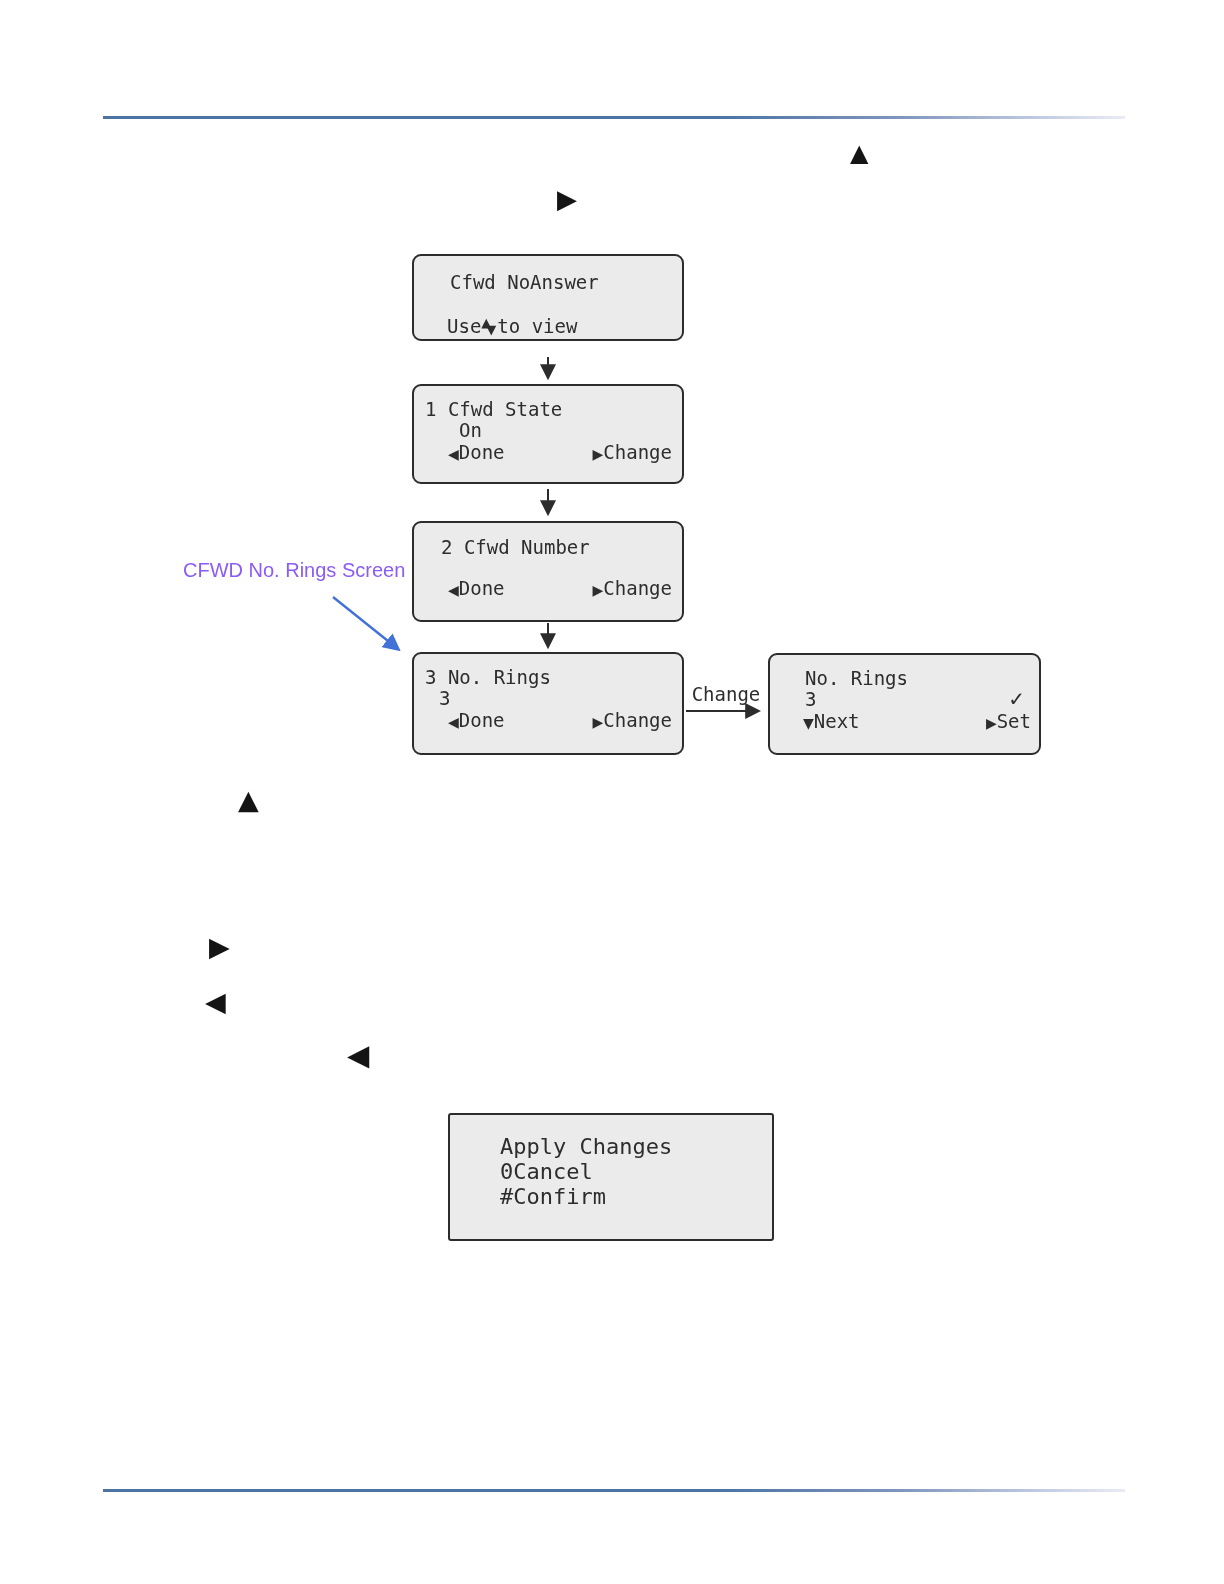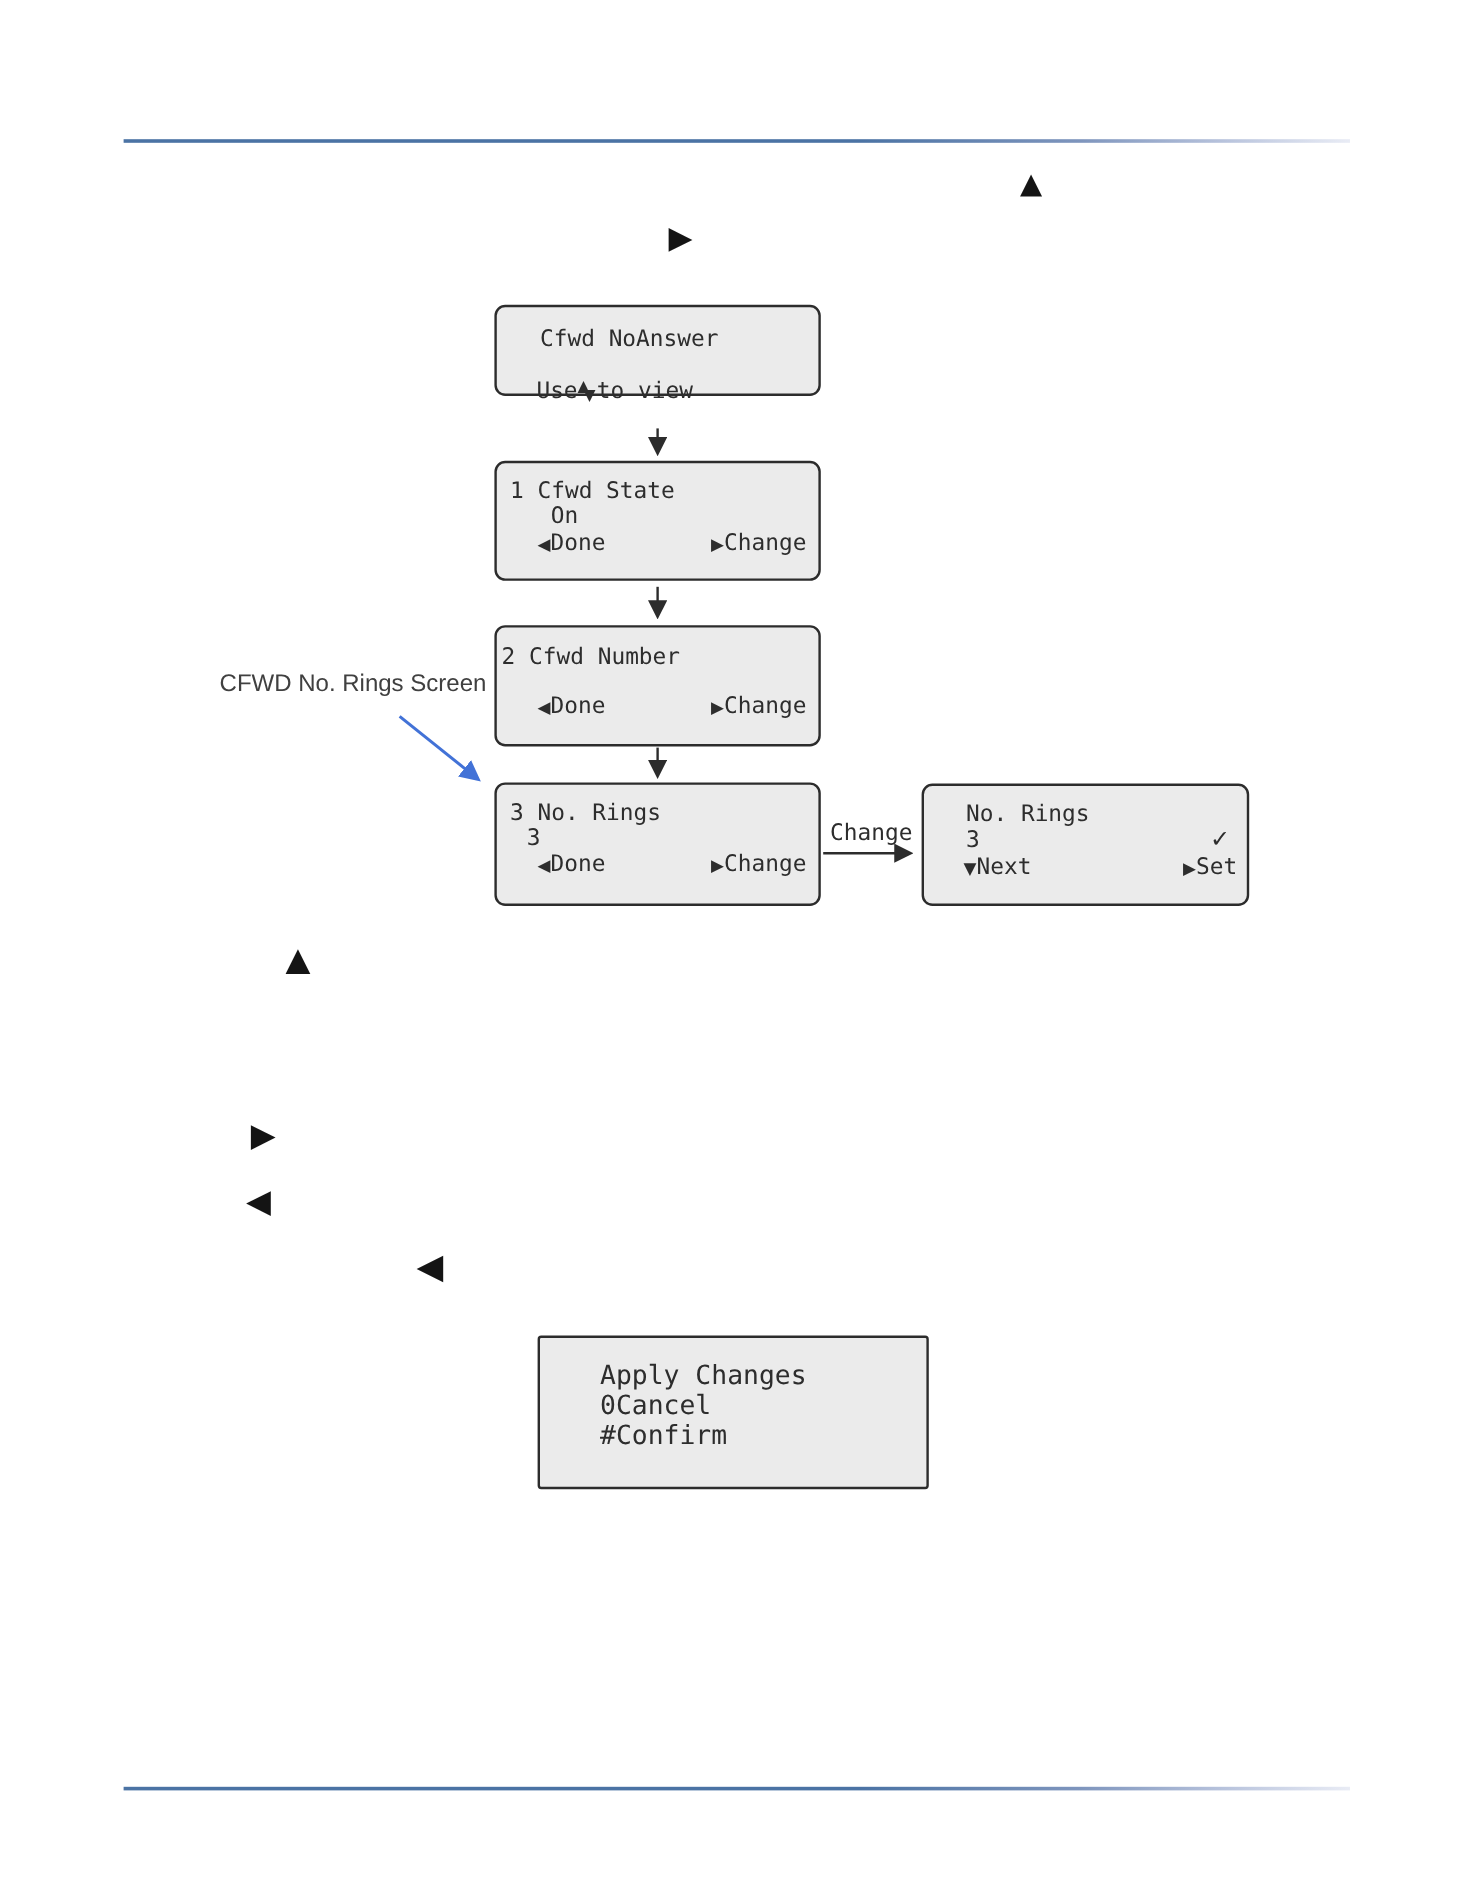--- a/index.html
+++ b/index.html
@@ -18,21 +18,21 @@
           border-radius:9px;color:#2d2d2d;font:19px/21px "DejaVu Sans Mono",monospace;}
   .ln{white-space:pre;}
   .skrow{display:flex;justify-content:space-between;align-items:baseline;}
   .sk{white-space:nowrap;}
   .ski{font-family:"DejaVu Sans",sans-serif;font-size:14px;}
   .valrow{display:flex;justify-content:space-between;align-items:baseline;}
   .check{font-family:"DejaVu Sans",sans-serif;font-size:20px;}
   .u{font-size:13px;vertical-align:6px;font-family:"DejaVu Sans",sans-serif;}
   .d{font-size:13px;vertical-align:-1px;margin-left:-5px;margin-right:1px;font-family:"DejaVu Sans",sans-serif;}
 
-  .annotation{position:absolute;left:183px;top:558px;color:#404040;
+  .annotation{position:absolute;left:183px;top:558px;color:#8b5cf6;
               font:20px/24px "Liberation Sans",sans-serif;}
   .flow-label{position:absolute;left:686px;top:684px;width:80px;text-align:center;
               color:#2d2d2d;font:19px/21px "DejaVu Sans Mono",monospace;}
   .overlay{position:absolute;left:0;top:0;pointer-events:none;}
 </style>
 </head>
 <body>
 
 <div class="page">
 
@@ -59,36 +59,36 @@
     <line x1="548" y1="489" x2="548" y2="513" stroke="#2c2c2c" stroke-width="2" marker-end="url(#mh)"></line>
     <line x1="548" y1="623" x2="548" y2="646" stroke="#2c2c2c" stroke-width="2" marker-end="url(#mh)"></line>
     <line x1="686" y1="711" x2="758" y2="711" stroke="#2c2c2c" stroke-width="2" marker-end="url(#mh)"></line>
     <line x1="333" y1="597" x2="398" y2="649" stroke="#4272d7" stroke-width="2.5" marker-end="url(#mhb)"></line>
   </svg>
 
   <div class="annotation">CFWD No. Rings Screen</div>
 
   <div class="flow-label">Change</div>
 
-  <div class="screen" style="left:412px;top:254px;width:272px;height:76px;">
+  <div class="screen" style="left:412px;top:254px;width:272px;height:87px;">
     <div class="ln" style="margin:16px 0 0 36px;">Cfwd NoAnswer</div>
     <div class="ln" style="margin:19px 0 0 33px;"><span>Use</span><span class="u">▲</span><span class="d">▼</span><span>to view</span></div>
   </div>
 
   <div class="screen" style="left:412px;top:384px;width:272px;height:100px;">
     <div class="ln" style="margin:13px 0 0 11px;">1 Cfwd State</div>
     <div class="ln" style="margin:0 0 0 45px;">On</div>
     <div class="skrow" style="padding:1px 10px 0 34px;">
       <span class="sk"><span class="ski">◀</span><span>Done</span></span>
       <span class="sk"><span class="ski">▶</span><span>Change</span></span>
     </div>
   </div>
 
   <div class="screen" style="left:412px;top:521px;width:272px;height:101px;">
-    <div class="ln" style="margin:14px 0 0 4px;">2 Cfwd Number</div>
+    <div class="ln" style="margin:14px 0 0 27px;">2 Cfwd Number</div>
     <div style="height:20px;"></div>
     <div class="skrow" style="padding:0 10px 0 34px;">
       <span class="sk"><span class="ski">◀</span><span>Done</span></span>
       <span class="sk"><span class="ski">▶</span><span>Change</span></span>
     </div>
   </div>
 
   <div class="screen" style="left:412px;top:652px;width:272px;height:103px;">
     <div class="ln" style="margin:13px 0 0 11px;">3 No. Rings</div>
     <div class="ln" style="margin:0 0 0 25px;">3</div>

